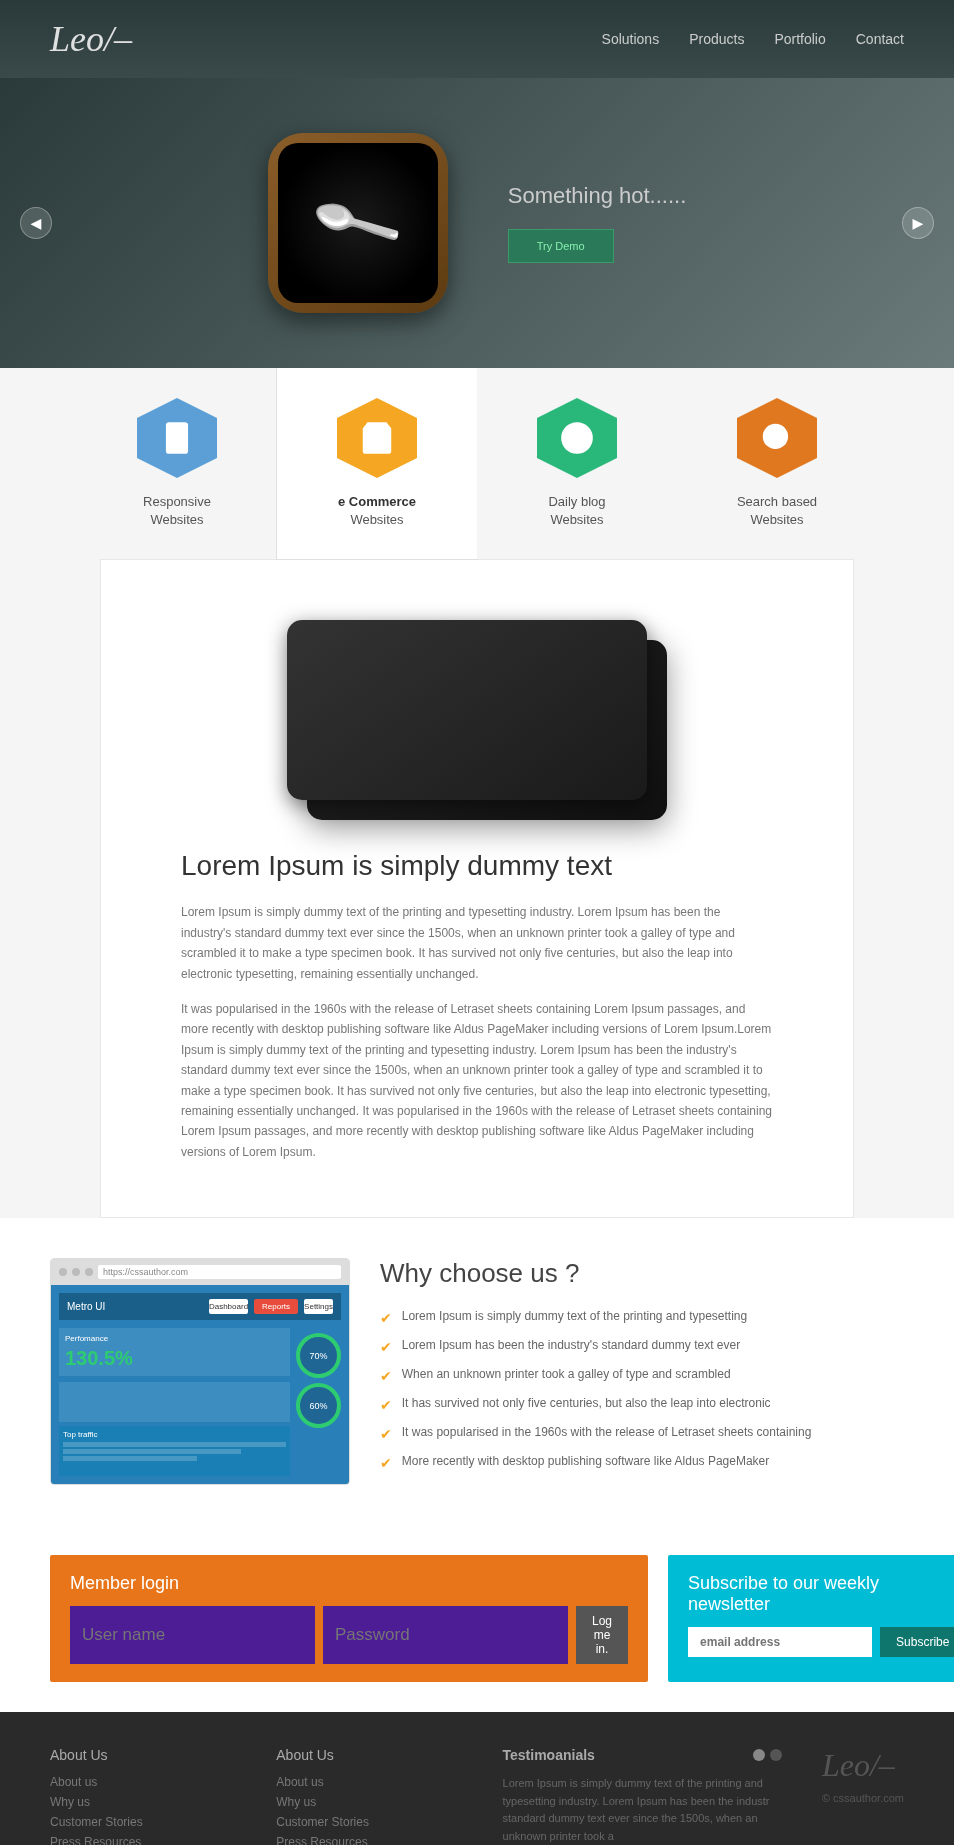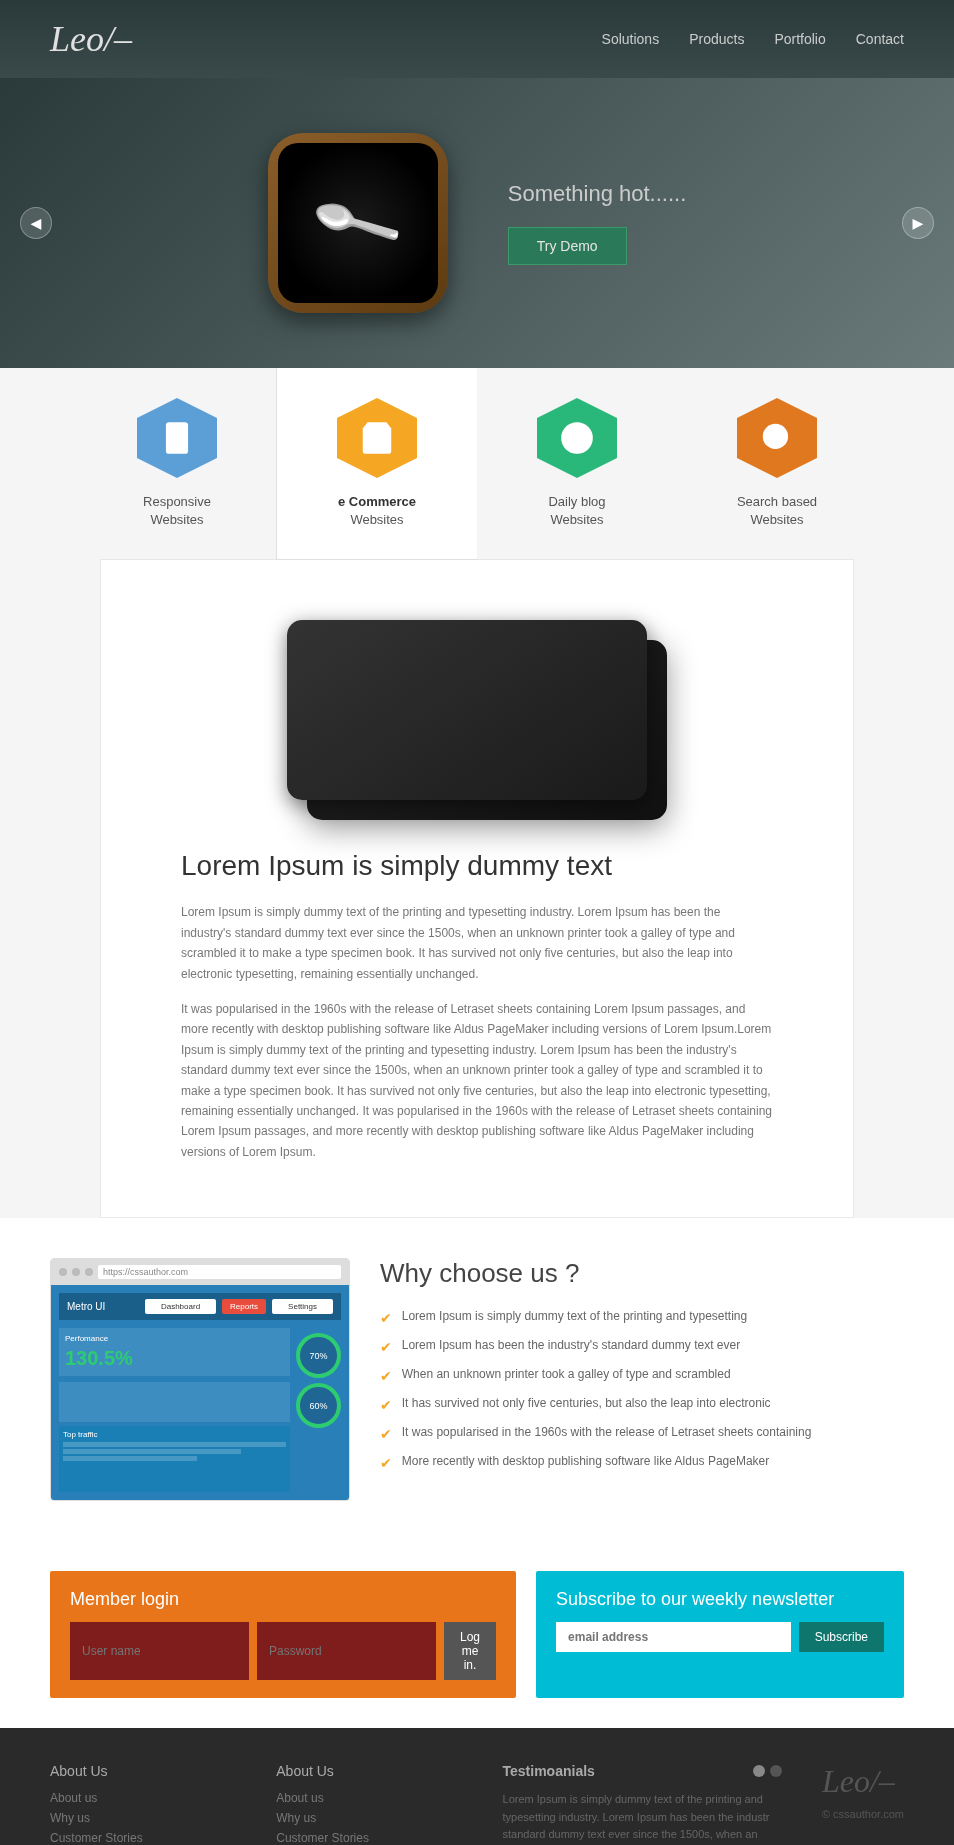--- a/index.html
+++ b/index.html
@@ -72,24 +72,24 @@
       color: #fff;
       font-weight: 400;
     }
     .hero-text p {
       font-size: 22px;
       color: #ccc;
       margin-bottom: 20px;
     }
     .try-demo-btn {
       background: #2a7a5a;
-      color: #e5e5e5;
+      color: #86efac;
       border: 1px solid #3a9a6a;
       padding: 10px 28px;
-      font-size: 14px;
+      font-size: 11px;
       cursor: pointer;
     }
     .hero-arrow {
       position: absolute;
       top: 50%;
       transform: translateY(-50%);
       background: rgba(255,255,255,0.15);
       border: 1px solid rgba(255,255,255,0.3);
       color: #fff;
       width: 32px;
@@ -237,21 +237,21 @@
       min-height: 180px;
     }
     .screenshot-header {
       background: #1a5f8a;
       padding: 6px 8px;
       margin-bottom: 8px;
       display: flex;
       gap: 6px;
       align-items: center;
     }
-    .sh-tab { background: #fff; color: #333; font-size: 8px; padding: 3px 16px; border-radius: 2px; }
+    .sh-tab { background: #fff; color: #333; font-size: 8px; padding: 3px 0; border-radius: 2px; }
     .sh-tab-red { background: #e74c3c; color: #fff; font-size: 8px; padding: 3px 8px; border-radius: 2px; }
     .sh-logo { color: #fff; font-size: 10px; font-weight: normal; margin-right: auto; }
     .perf-box {
       background: rgba(255,255,255,0.1);
       padding: 6px;
       margin-bottom: 6px;
     }
     .perf-label { color: #fff; font-size: 8px; margin-bottom: 4px; }
     .perf-big { color: #2ecc71; font-size: 20px; font-weight: bold; }
     .chart-circle {
@@ -300,23 +300,23 @@
       color: #fff;
       font-size: 18px;
       font-weight: 400;
       margin-bottom: 12px;
     }
     .login-fields { display: flex; gap: 8px; }
     .login-input {
       flex: 1;
       padding: 8px 12px;
       border: none;
-      font-size: 12px;
+      font-size: 17px;
       color: #999;
-      background: #7f1d1d;
+      background: #4c1d95;
     }
     .login-btn {
       background: #555;
       color: #fff;
       border: none;
       padding: 8px 16px;
       font-size: 12px;
       cursor: pointer;
     }
     .newsletter {
@@ -509,21 +509,21 @@
         <span class="sh-tab-red">Reports</span>
         <span class="sh-tab">Settings</span>
       </div>
       <div style="display:flex; gap:6px;">
         <div style="flex:1;">
           <div class="perf-box">
             <div class="perf-label">Perfomance</div>
             <div class="perf-big">130.5%</div>
           </div>
           <div style="background:rgba(255,255,255,0.1); height:40px; margin-top:4px;"></div>
-          <div style="background:#1a7fb5; height:66px; margin-top:4px; padding:4px;">
+          <div style="background:#1a7fb5; height:50px; margin-top:4px; padding:4px;">
             <div style="color:#fff; font-size:8px; margin-bottom:3px;">Top traffic</div>
             <div style="background:rgba(255,255,255,0.2); height:5px; margin-bottom:2px;"></div>
             <div style="background:rgba(255,255,255,0.2); height:5px; margin-bottom:2px; width:80%;"></div>
             <div style="background:rgba(255,255,255,0.2); height:5px; width:60%;"></div>
           </div>
         </div>
         <div style="display:flex; flex-direction:column; gap:5px; justify-content:flex-start; padding-top:5px;">
           <div class="chart-circle">70%</div>
           <div class="chart-circle">60%</div>
         </div>

